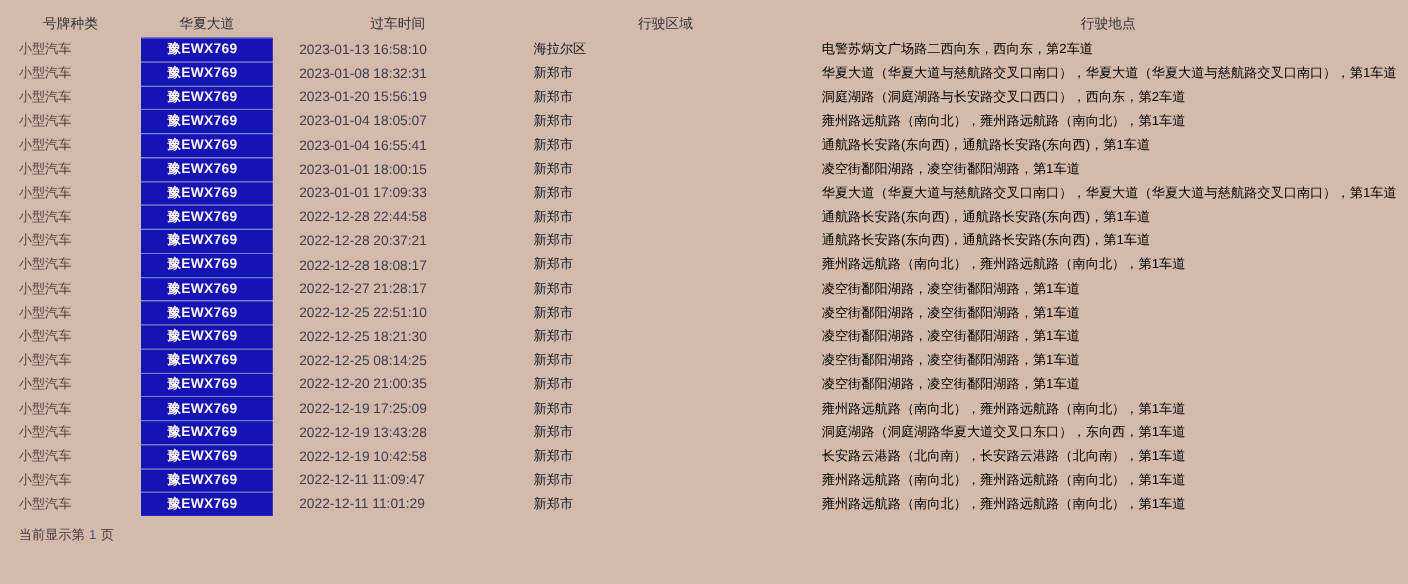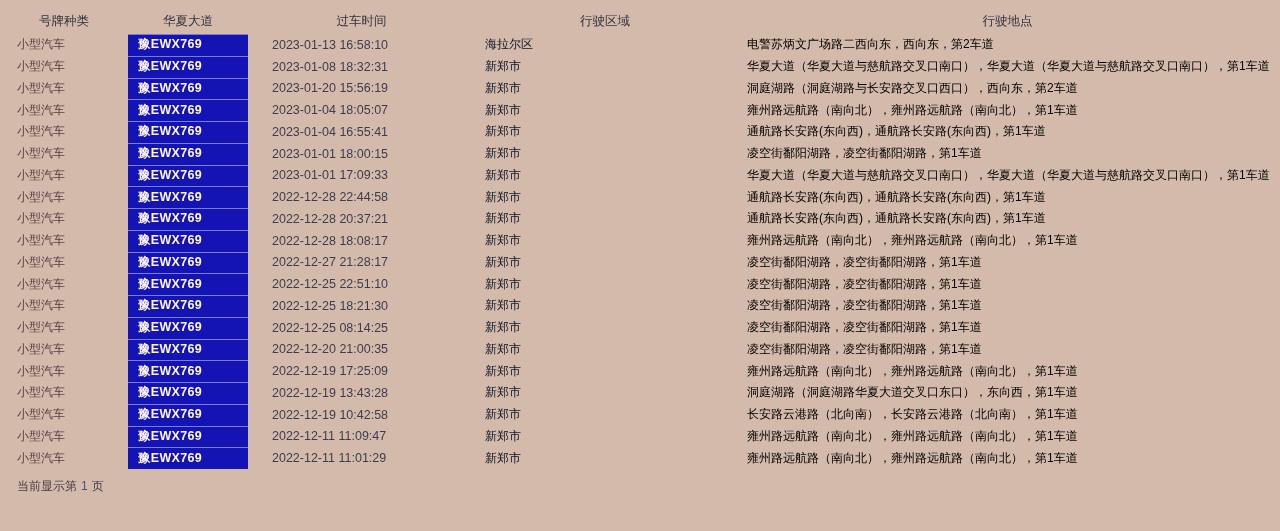--- a/index.html
+++ b/index.html
@@ -35,21 +35,21 @@
   }
   tbody tr{height:21.75px;}
   tbody td{
     vertical-align:middle;
     font-size:12px;
     white-space:nowrap;
     overflow:hidden;
   }
   td.plate-type{padding-left:17px;color:#584044;}
   td.plate-no{
-    padding:0 0 0 10px;
+    padding:0 0 0 24px;
     background:var(--badge-bg);
     color:var(--badge-fg);
     font-size:12.5px;
     font-weight:600;
     letter-spacing:.3px;
     box-shadow:inset 0 1px 0 rgba(225,225,255,.5);
     cursor:pointer;
   }
   td.pass-time{padding-left:24px;color:#3c3c50;font-size:12.5px;}
   td.area{padding-left:10px;color:#0f172a;}

